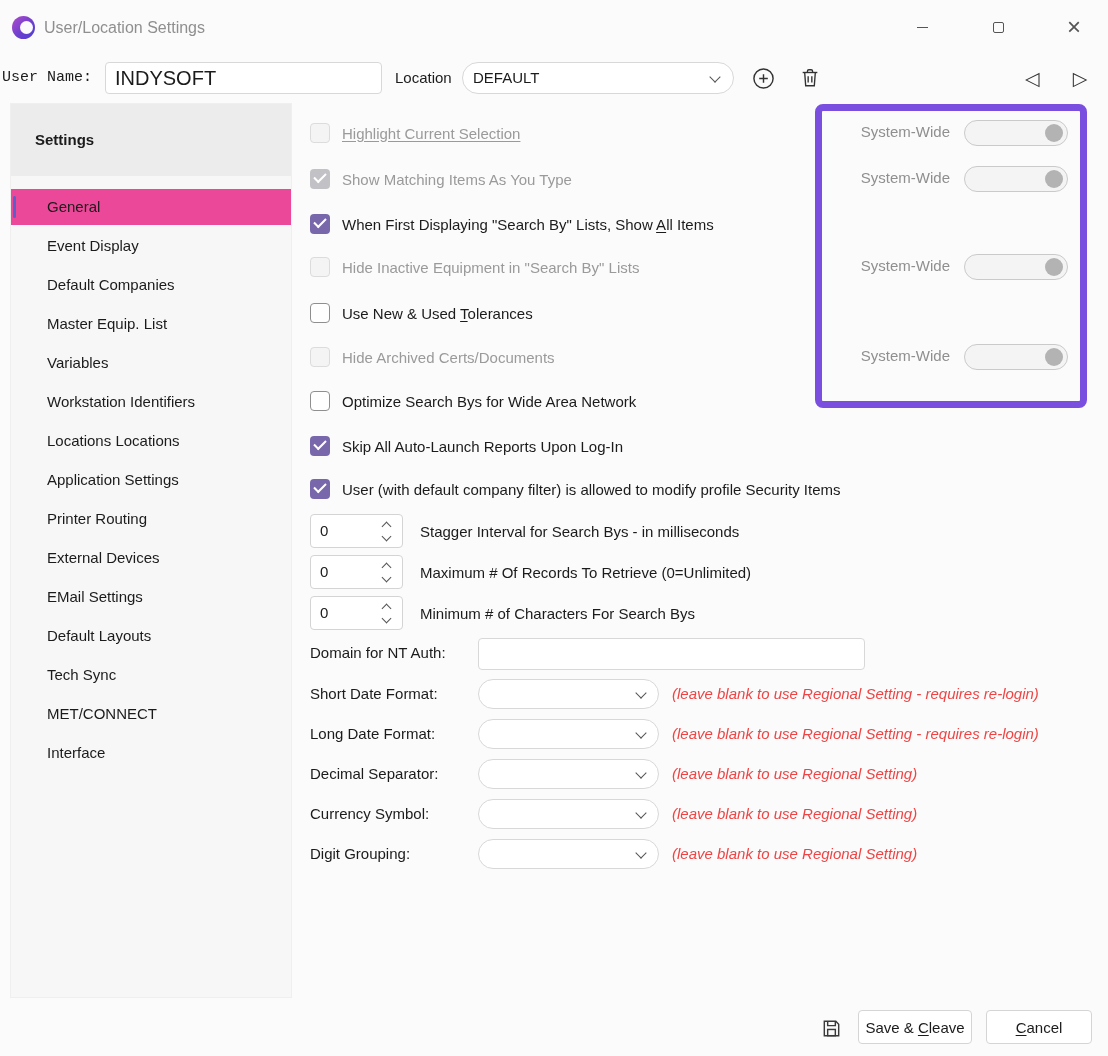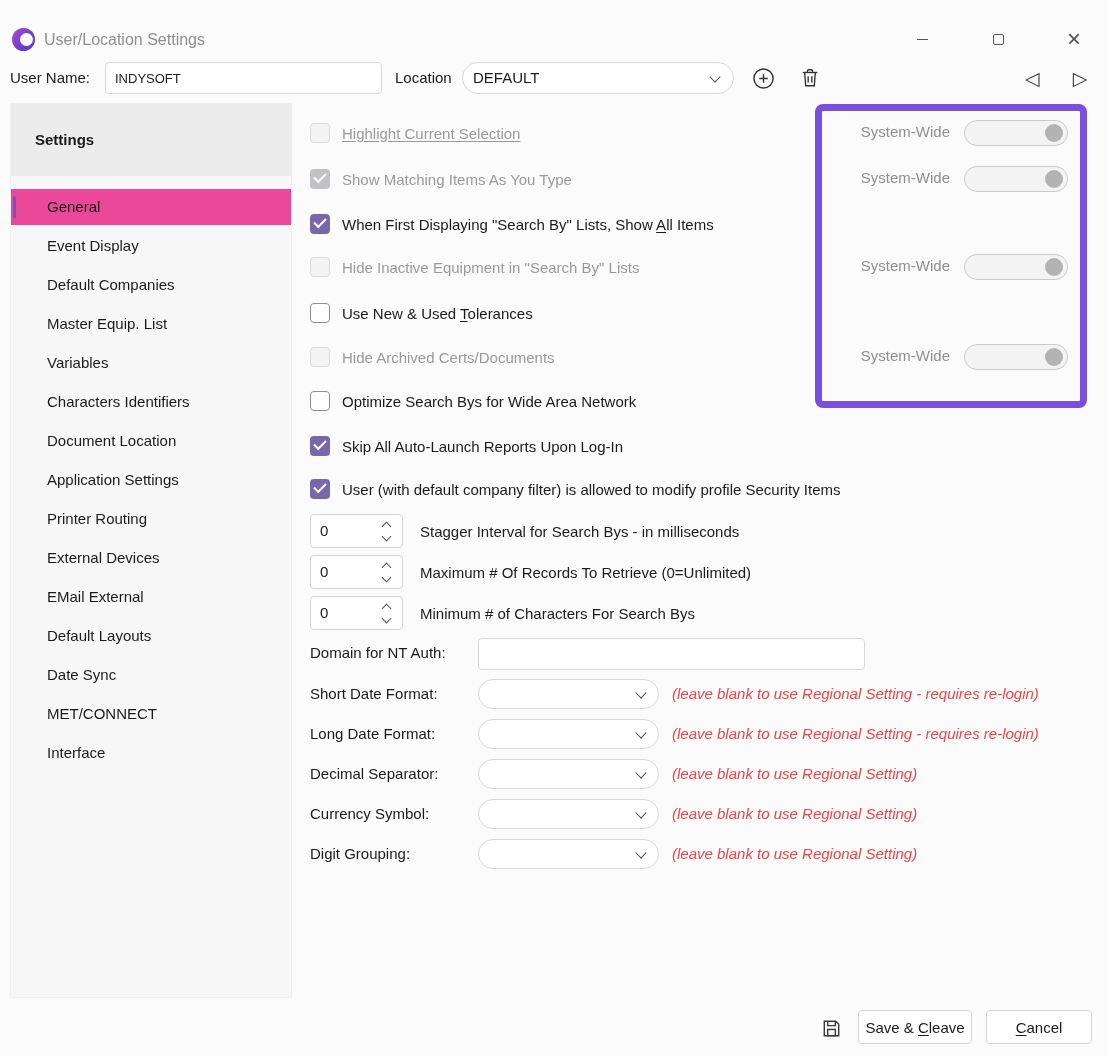--- a/index.html
+++ b/index.html
@@ -6,35 +6,35 @@
   html,body { margin:0; padding:0; }
   body {
     width:1108px; height:1056px; position:relative; overflow:hidden;
     background:#fbfbfb;
     font-family:"Liberation Sans","DejaVu Sans",sans-serif;
     color:#1b1b1b; font-size:15px;
   }
   .abs { position:absolute; }
 
   
-  .titlebar { left:0; top:16px; width:1024px; height:48px; background:#fbfbfb; }
+  .titlebar { left:0; top:4px; width:1024px; height:48px; background:#fbfbfb; }
   .app-logo { left:12px; top:12px; width:23px; height:23px; border-radius:50%;
     background:linear-gradient(135deg,#b14bc9 0%,#6d3fd0 55%,#4b3fd4 100%); }
   .app-logo::after { content:""; position:absolute; left:8px; top:5px; width:13px; height:13px;
     border-radius:50%; background:#fbfbfb; }
   .win-title { left:44px; top:0; height:48px; line-height:48px; color:#8f8f8f; font-size:16px; }
   .win-btn { top:2px; width:46px; height:42px; display:flex; align-items:center; justify-content:center; color:#444; cursor:default; }
   .min-glyph { width:11px; height:0; border-top:1.4px solid #555; }
   .max-glyph { width:11px; height:11px; border:1.3px solid #555; border-radius:2px; }
   .close-glyph { font-size:24px; line-height:1; color:#555; }
 
   
   .tb-label { top:62px; height:32px; line-height:32px; }
   .text-input { background:#fff; border:1px solid #d8d8d8; border-radius:4px; height:32px;
-    font-family:inherit; font-size:13px; color:#1b1b1b; padding:0 9px; outline:none; }
+    font-family:inherit; font-size:20px; color:#1b1b1b; padding:0 9px; outline:none; }
   .selectbox { background:#fff; border:1px solid #d8d8d8; border-radius:16px; height:32px; position:absolute;padding-left:36px; }
   .selectbox .sel-val { position:absolute; left:10px; top:0; line-height:30px; }
   .chev { position:absolute; width:8px; height:8px; border-right:1.6px solid #555; border-bottom:1.6px solid #555;
     transform:rotate(45deg); }
   .icon-btn { display:flex; align-items:center; justify-content:center; cursor:default; }
   .nav-arrow { font-size:19px; color:#333; }
 
   
   .sidebar { left:10px; top:103px; width:282px; height:895px; background:#f7f7f7; border:1px solid #efefef; }
   .sb-header { position:absolute; left:0; top:0; width:280px; height:72px; background:#ececec;
@@ -95,21 +95,21 @@
     <span class="min-glyph"></span>
   </div>
   <div class="abs win-btn" style="left:975px;">
     <span class="max-glyph"></span>
   </div>
   <div class="abs win-btn" style="left:1051px;">
     <span class="close-glyph">×</span>
   </div>
 </div>
 
-<span class="abs tb-label" style="left:10px;">User Name:</span>
+<span class="abs tb-label" style="left:2px;font-family:Liberation Mono, monospace;">User Name:</span>
 <input class="abs text-input" style="left: 105px; top: 62px; width: 277px;" value="INDYSOFT">
 <span class="abs tb-label" style="left:395px;">Location</span>
 <div class="selectbox" style="left:462px; top:62px; width:272px;">
   <span class="sel-val">DEFAULT</span>
   <span class="chev" style="right:14px; top:10px;"></span>
 </div>
 <div class="abs icon-btn" style="left:749px; top:64px; width:28px; height:28px;">
   <svg width="23" height="23" viewBox="0 0 24 24" fill="none" stroke="#333" stroke-width="1.5">
     <circle cx="12" cy="12" r="10"></circle>
       <path d="M12 7.5v9M7.5 12h9"></path>
@@ -131,28 +131,28 @@
 </div>
 
 <div class="abs sidebar">
   <div class="sb-header">Settings</div>
   <ul class="sb-list">
     <li class="sb-item selected">General</li>
     <li class="sb-item">Event Display</li>
     <li class="sb-item">Default Companies</li>
     <li class="sb-item">Master Equip. List</li>
     <li class="sb-item">Variables</li>
-    <li class="sb-item">Characters Identifiers</li>
-    <li class="sb-item">Document Location</li>
+    <li class="sb-item">Workstation Identifiers</li>
+    <li class="sb-item">Locations Locations</li>
     <li class="sb-item">Application Settings</li>
     <li class="sb-item">Printer Routing</li>
     <li class="sb-item">External Devices</li>
-    <li class="sb-item">EMail External</li>
+    <li class="sb-item">EMail Settings</li>
     <li class="sb-item">Default Layouts</li>
-    <li class="sb-item">Date Sync</li>
+    <li class="sb-item">Tech Sync</li>
     <li class="sb-item">MET/CONNECT</li>
     <li class="sb-item">Interface</li>
   </ul>
 </div>
 
 <div class="abs cb-row" style="top:116px;">
   <span class="checkbox off dis"></span>
   <span class="cb-label dis u-all">
     <span>Highlight Current Selection</span><span class="ukey"></span><span></span>
   </span>

